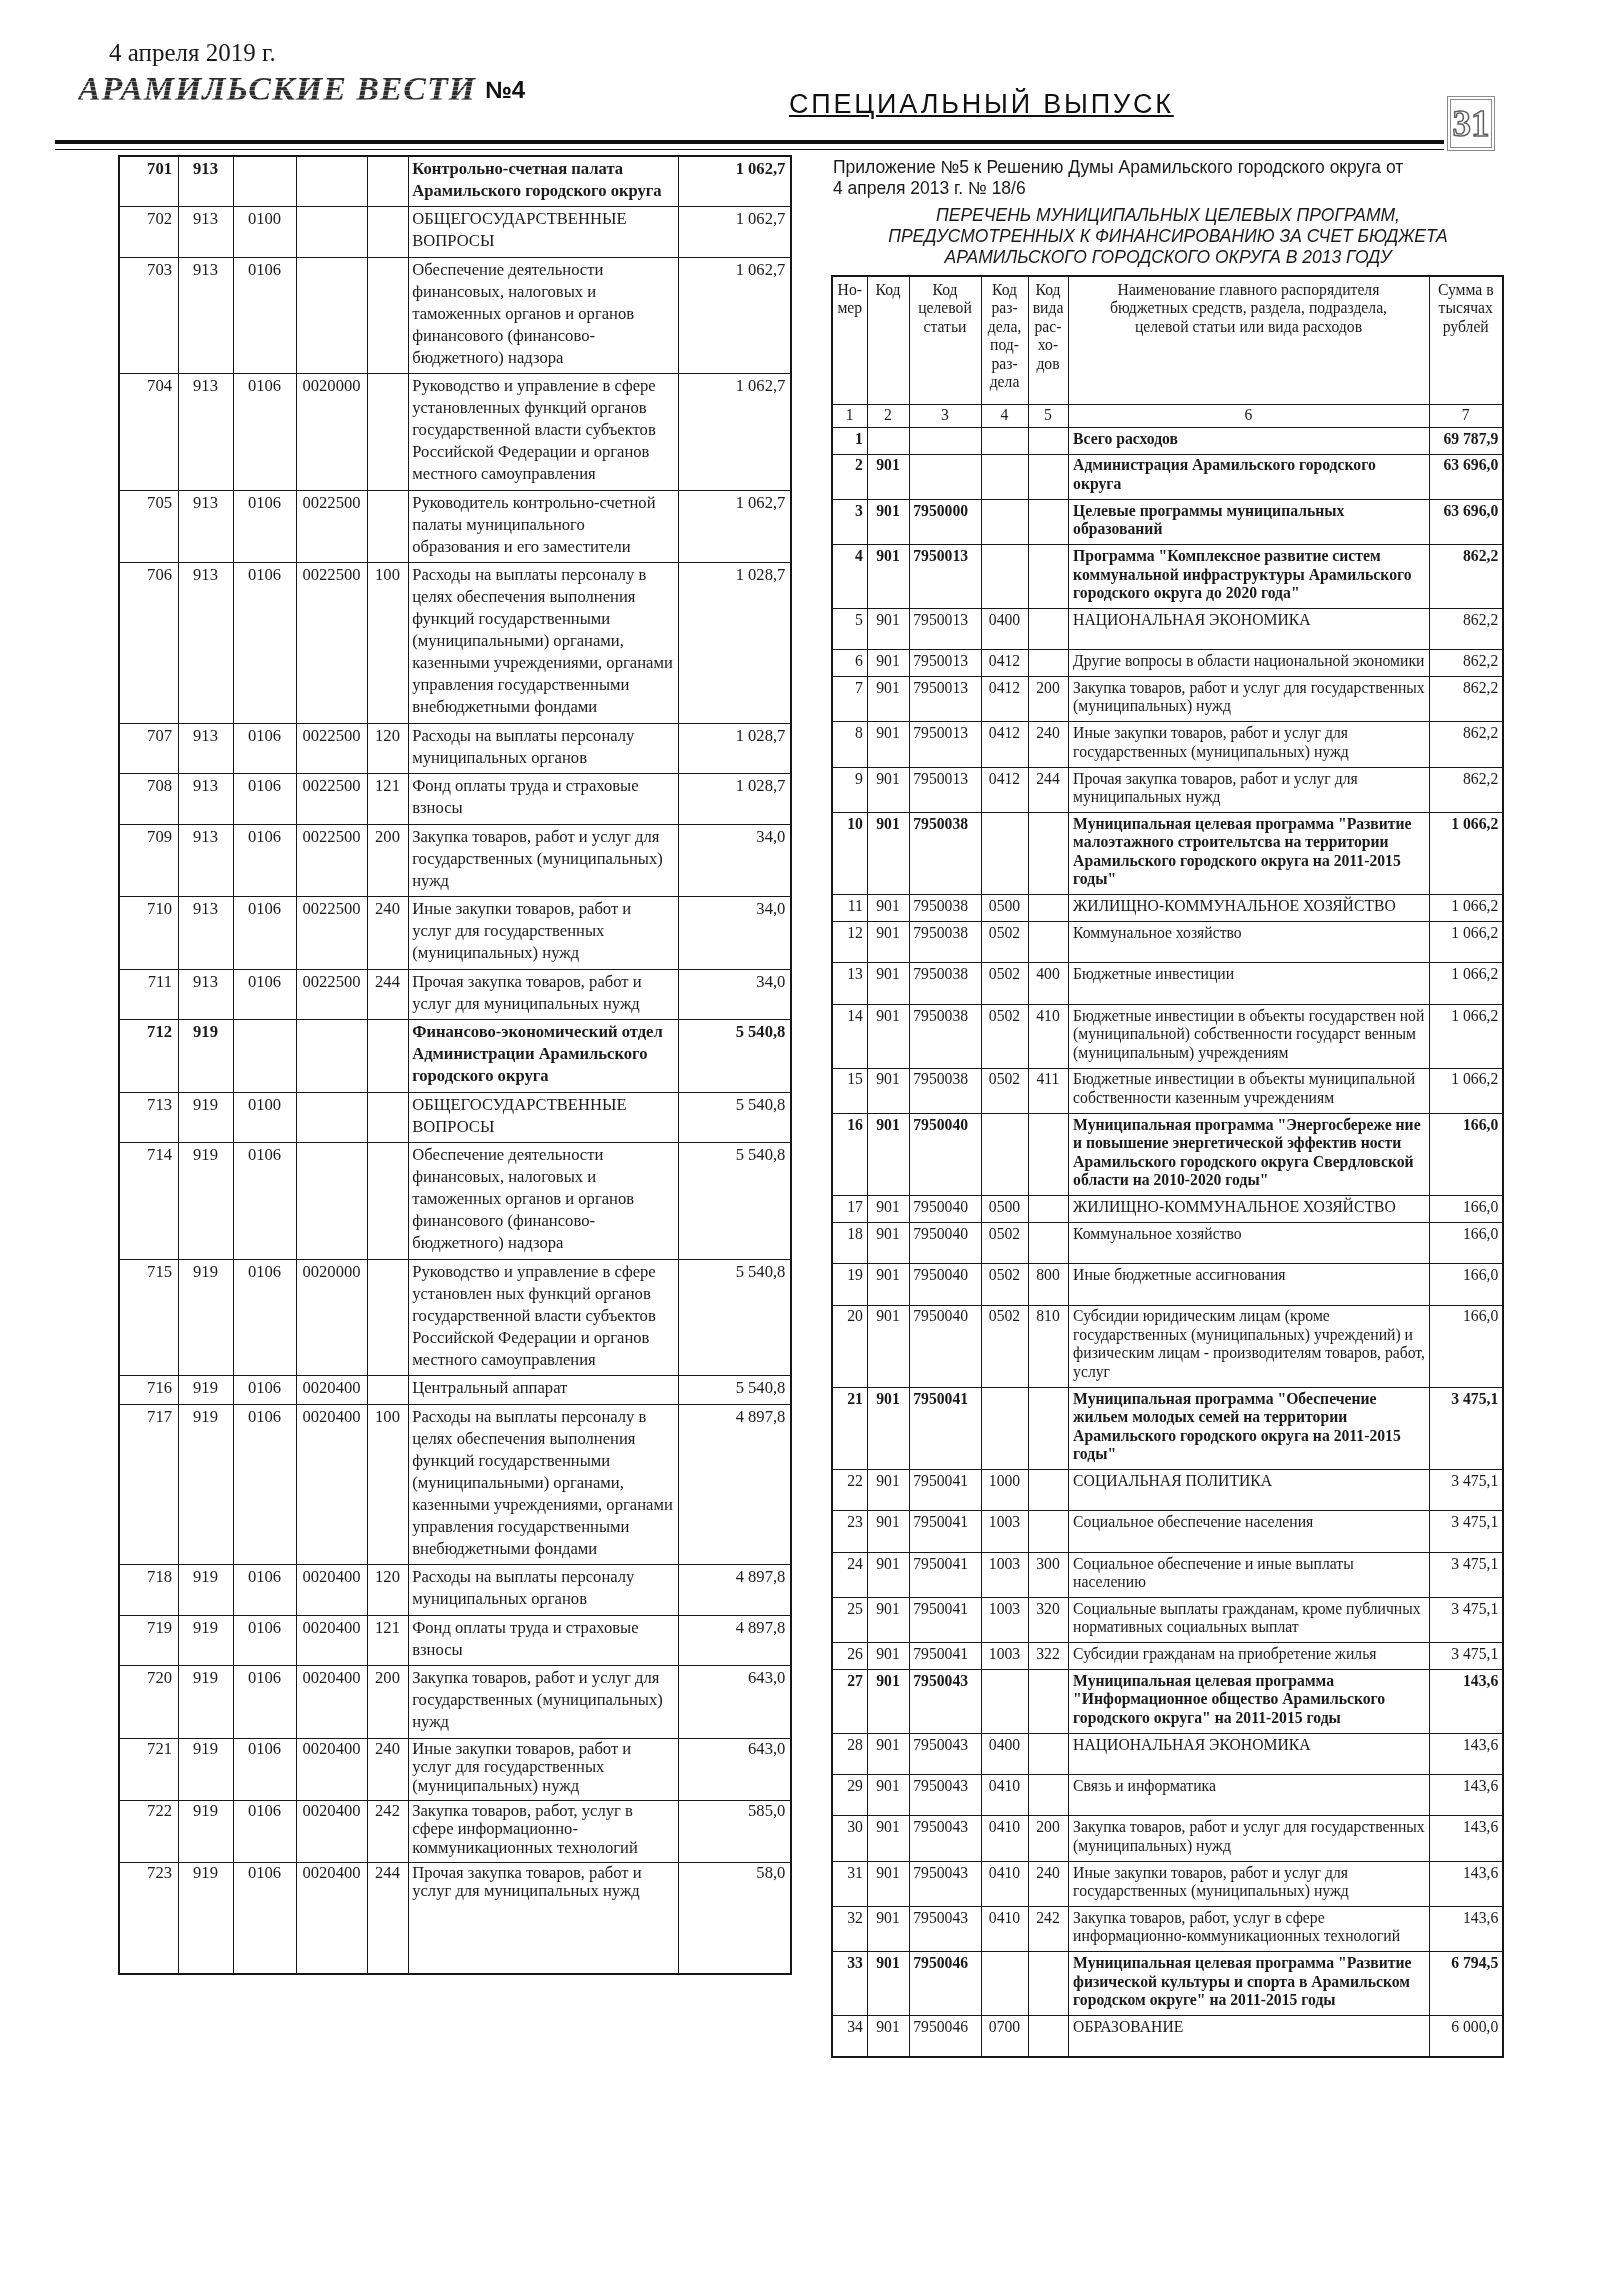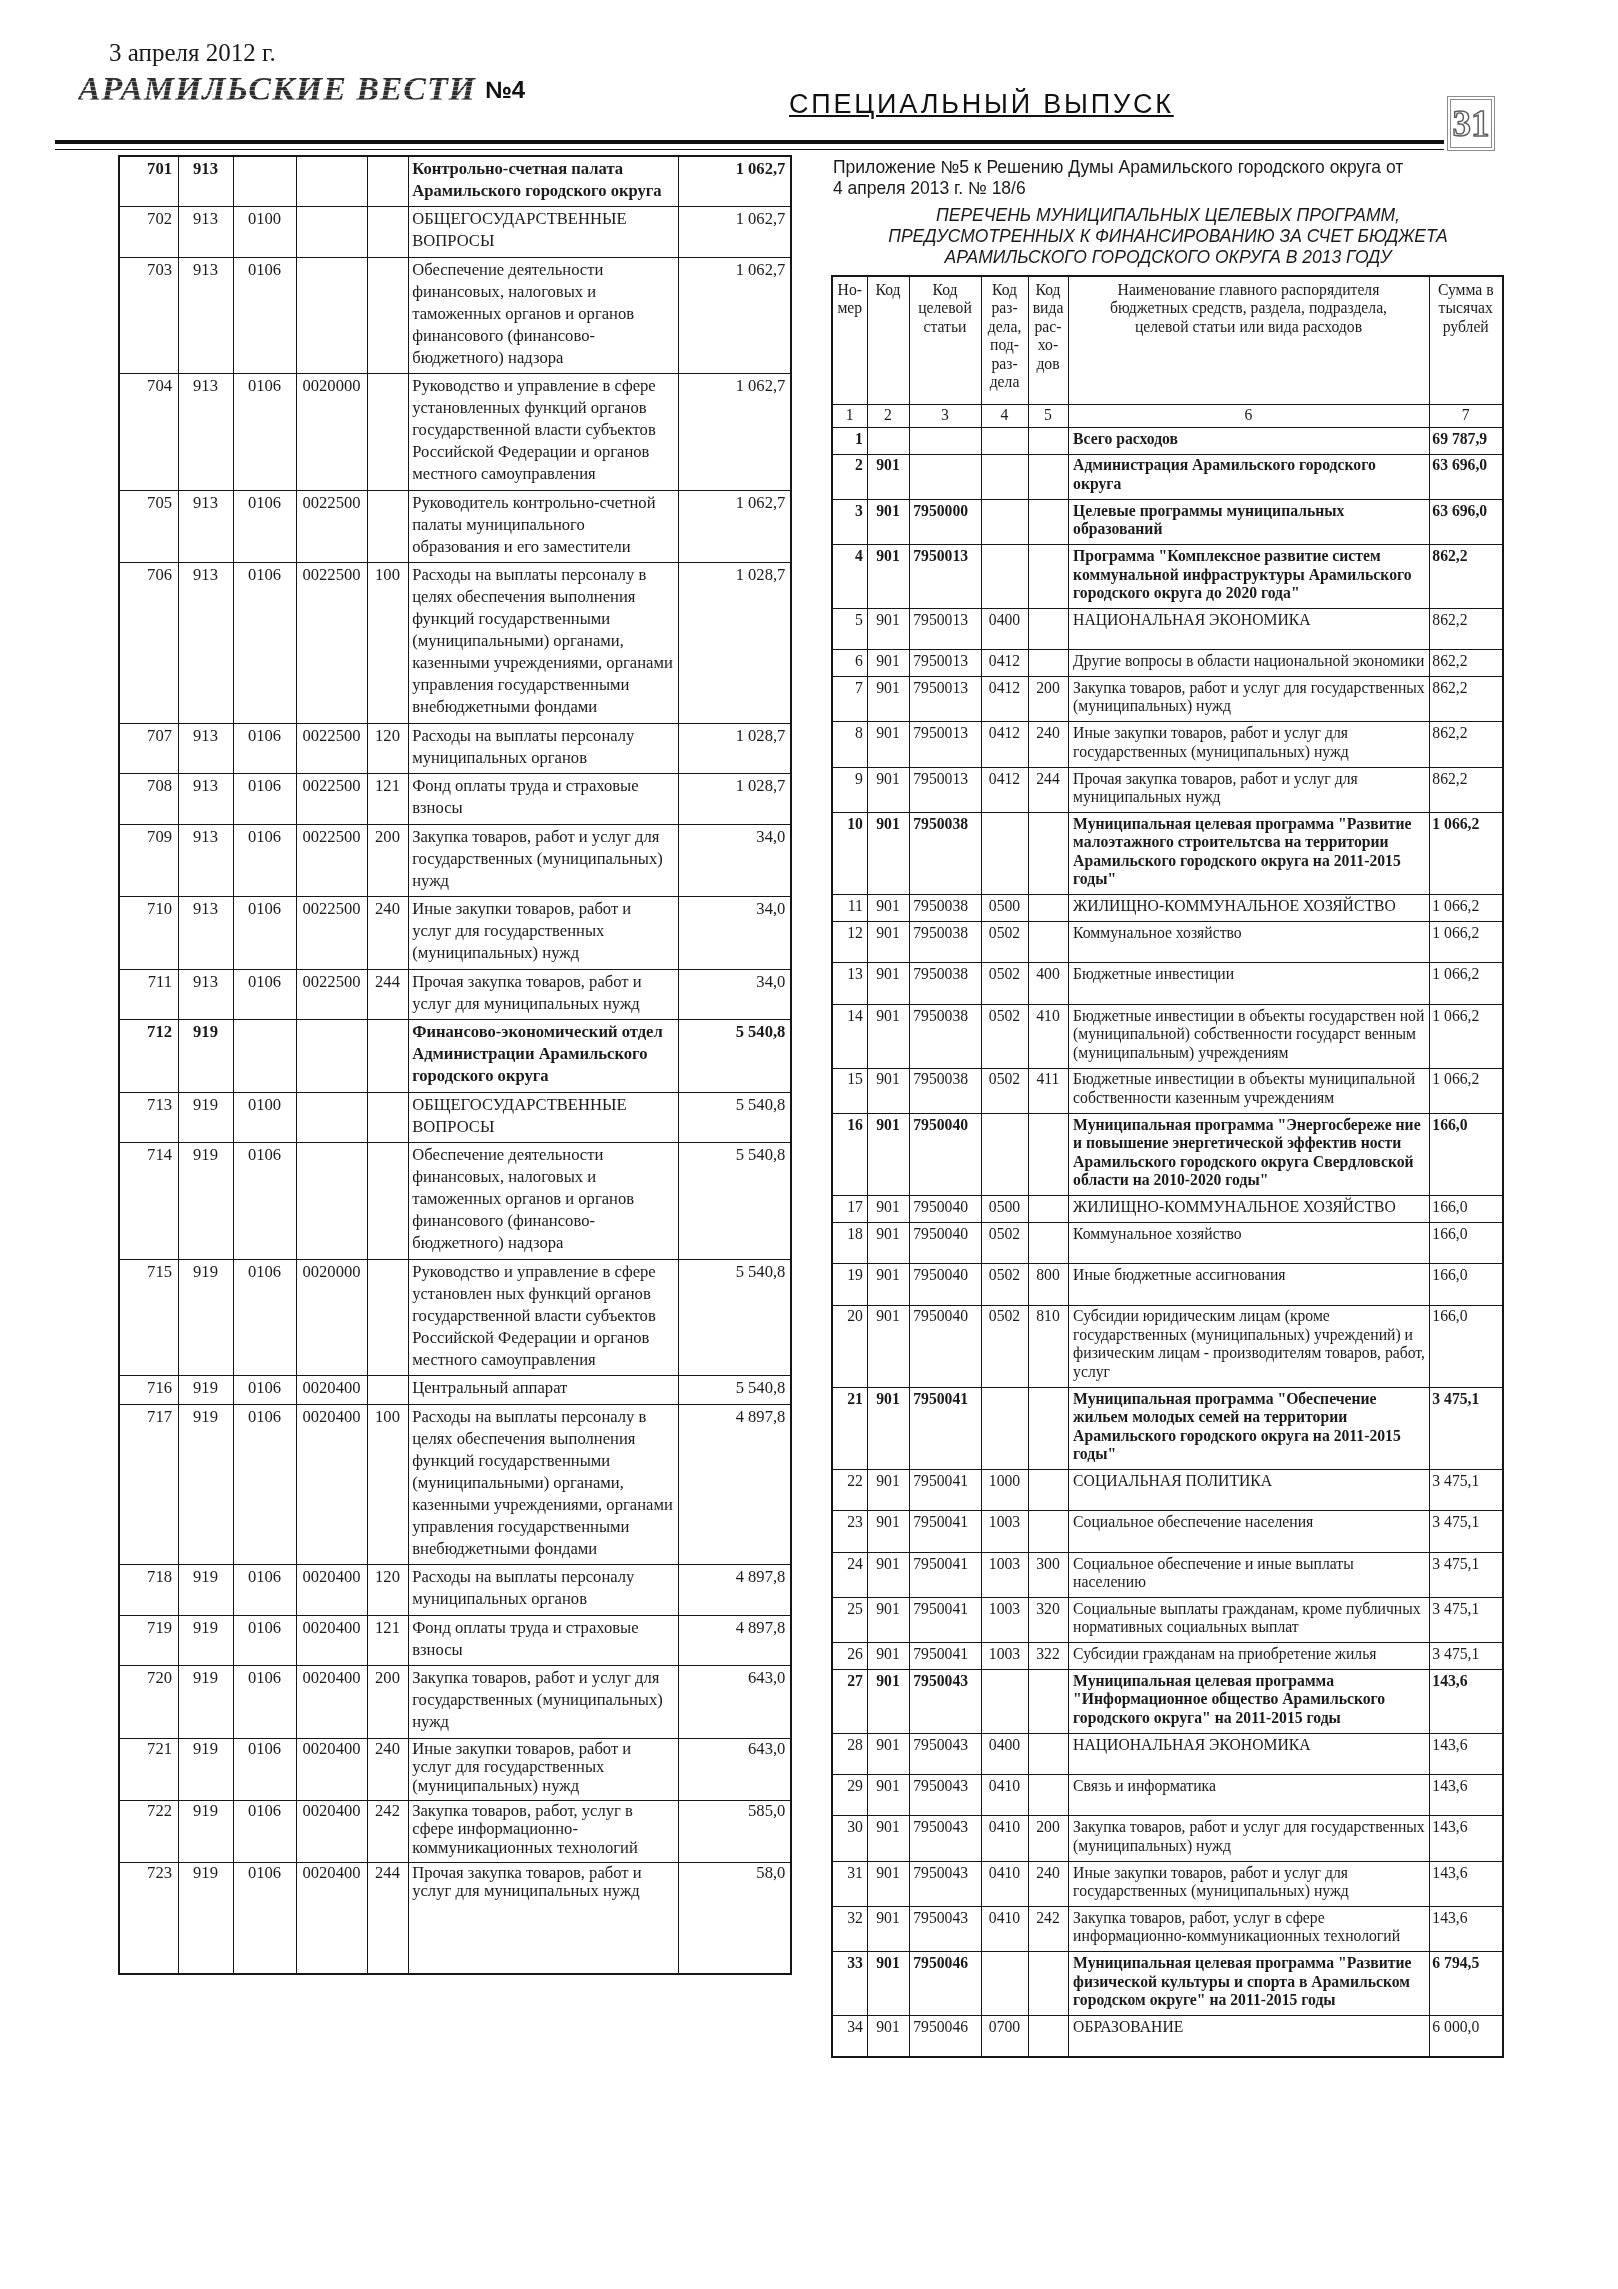--- a/index.html
+++ b/index.html
@@ -80,29 +80,29 @@
   #right-table td,#right-table th{padding:1.8px 2.8px 5.5px 2.8px;}
   #right-table th{
     font-weight:400;text-align:center;white-space:pre-line;vertical-align:top;
     padding-top:3.7px;padding-bottom:12px;
   }
   #right-table .numrow td{text-align:center;padding:0.9px 1.8px 2.8px 1.8px;}
   #right-table .c-num{text-align:right;padding-right:3.7px;}
   #right-table .c-kod,#right-table .c-razdel,#right-table .c-vid{text-align:center;}
   #right-table .c-celst{text-align:left;padding-left:3.7px;}
   #right-table .c-name{text-align:left;padding-left:4.6px;}
-  #right-table .c-sum{white-space:nowrap;padding-right:3.7px;}
+  #right-table .c-sum{text-align:right;white-space:nowrap;padding-right:3.7px;}
   #right-table tr.pad td{padding-bottom:20px;}
 </style>
 </head>
 <body>
 
 <div class="page">
 
-  <div class="date">3 апреля 2012 г.</div>
+  <div class="date">4 апреля 2019 г.</div>
   <div class="logo">
     <span class="logo-text">АРАМИЛЬСКИЕ ВЕСТИ</span><span class="issue-no">№4</span>
   </div>
   <div class="special">СПЕЦИАЛЬНЫЙ ВЫПУСК</div>
   <div class="rule"></div>
   <div class="pagenum-box">
     <div class="pagenum-inner">
       <span class="pagenum">31</span>
     </div>
   </div>

